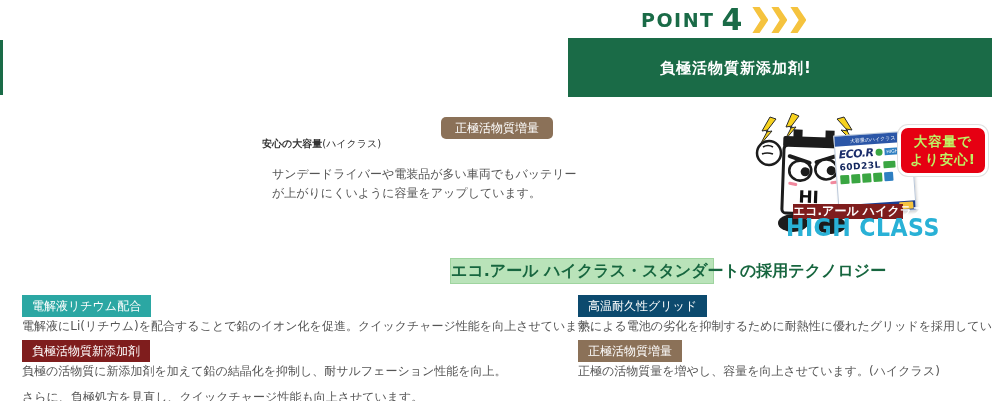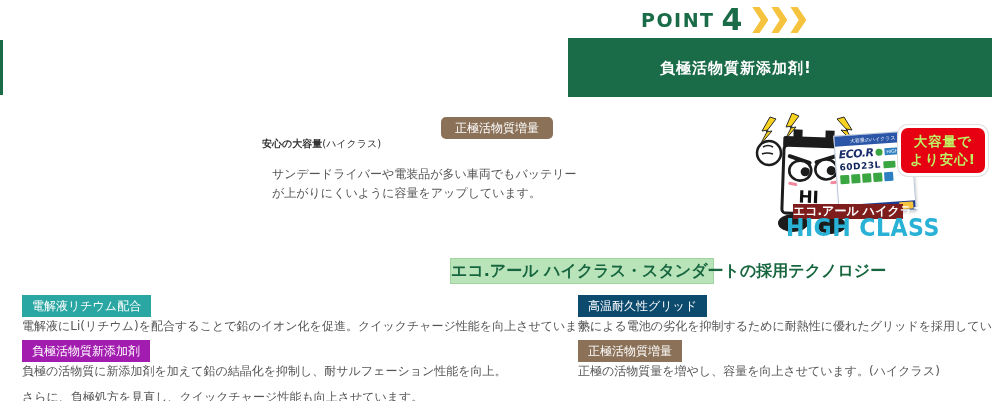--- a/index.html
+++ b/index.html
@@ -63,21 +63,21 @@
   .name-en{position:absolute;left:786px;top:214px;font-size:24px;font-weight:bold;color:#29b1d6;
         letter-spacing:0.5px;transform:scaleX(.92);transform-origin:left;white-space:nowrap;}
 
   
   .tech-heading{position:absolute;left:450px;top:258px;width:264px;height:26px;
         background:#b9e3b9;border:1px solid #9fd49f;box-sizing:border-box;
         color:#17663f;font-size:16px;font-weight:bold;text-align:center;line-height:24px;white-space:nowrap;}
   .tech-badge{position:absolute;height:22px;line-height:22px;padding:0 10px;border-radius:0;
         color:#fff;font-size:12px;white-space:nowrap;}
   .bg-teal{background:#2ba7a3;}
-  .bg-purple{background:#a21caf;}
+  .bg-purple{background:#7f1d1d;}
   .bg-red{background:#0c4a6e;}
   .bg-brown{background:#8b7158;}
   .tech-desc{position:absolute;margin:0;font-size:12px;color:#555;white-space:nowrap;}
 </style>
 </head>
 <body>
 
 <div class="stage">
 
   <div class="edge-sliver"></div>

